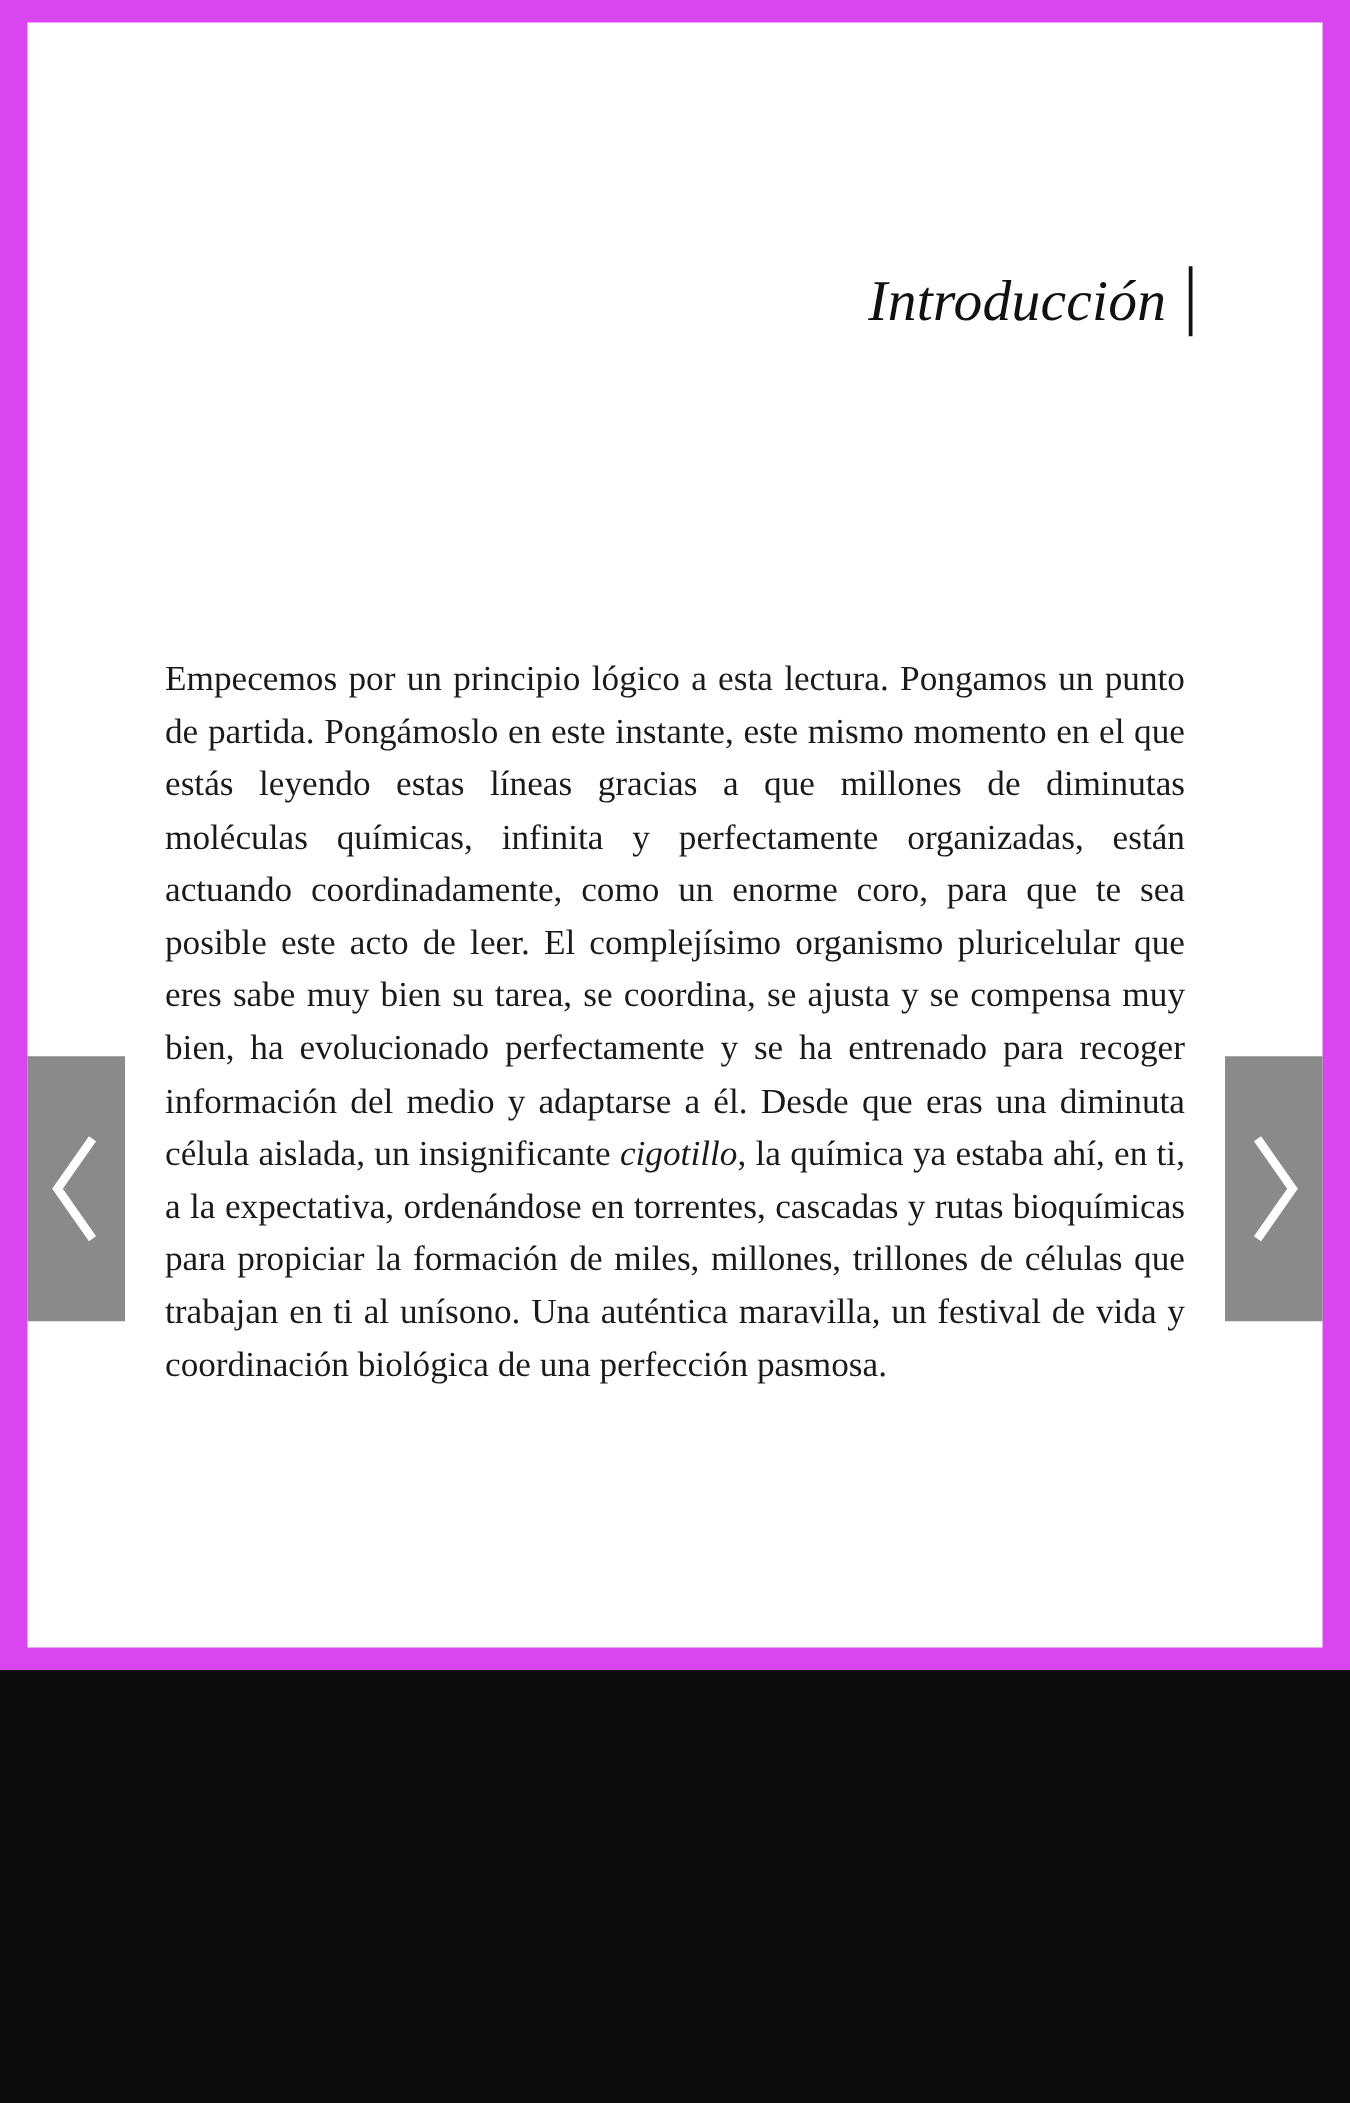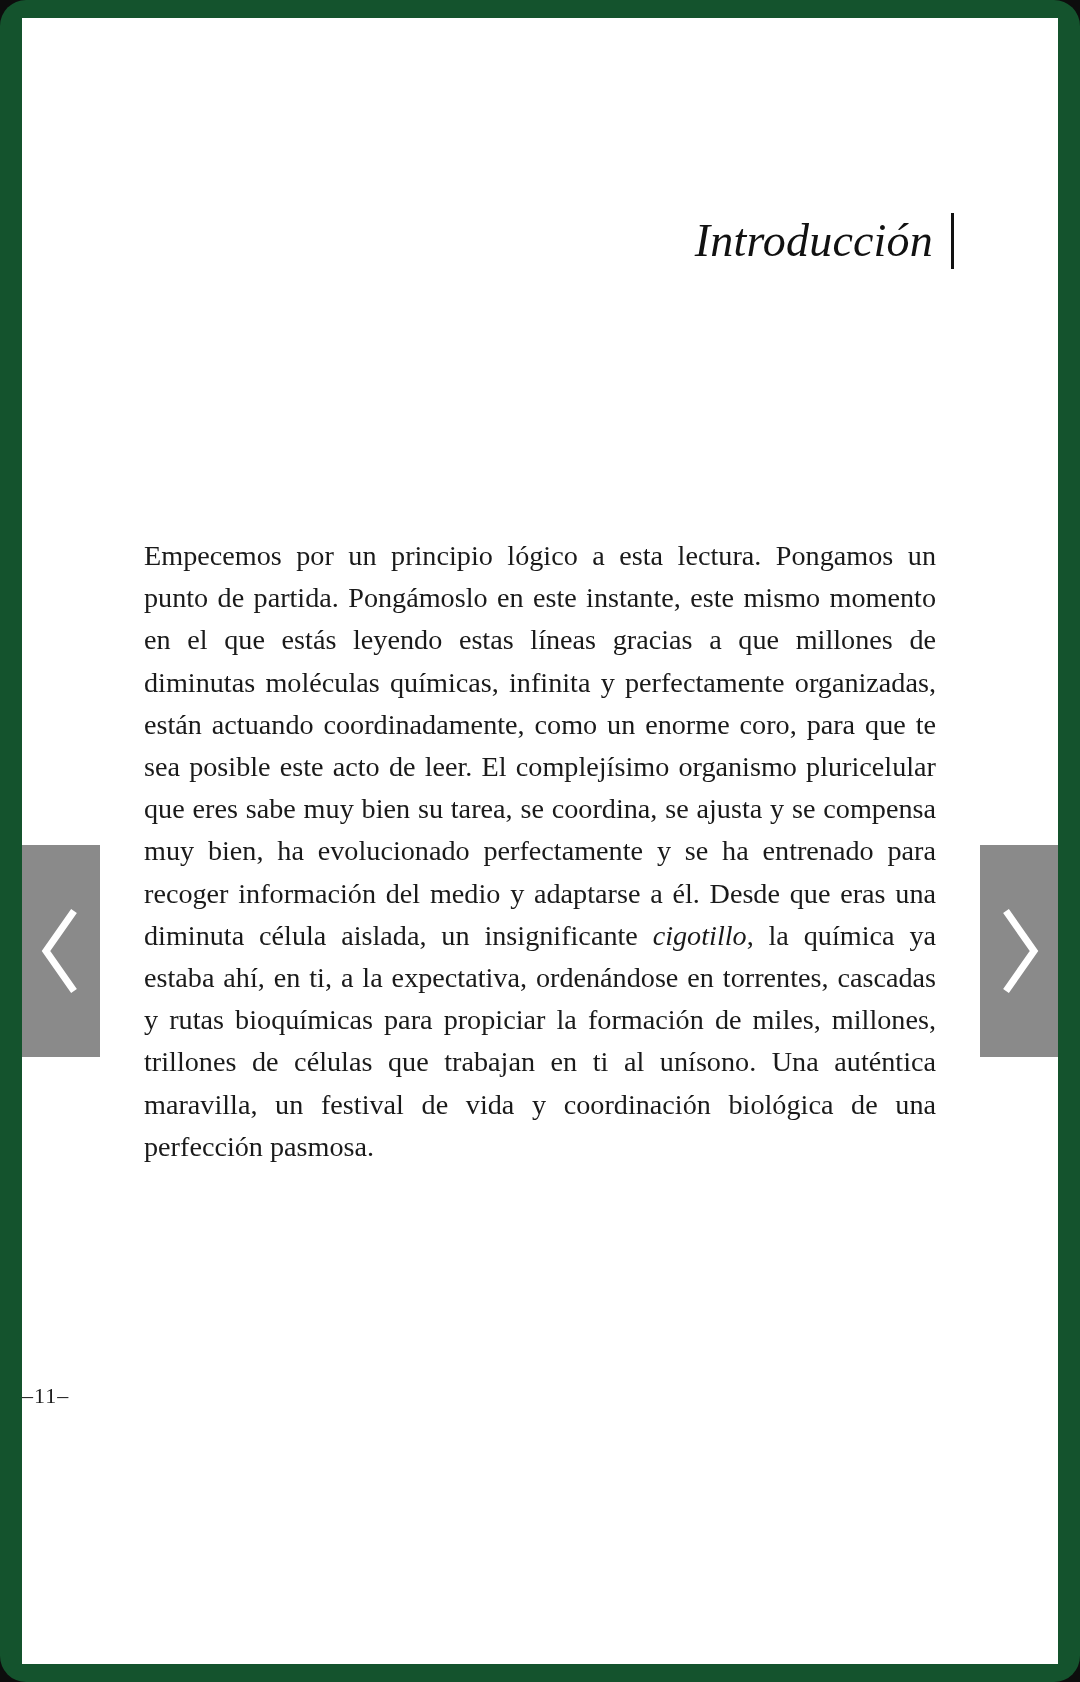--- a/index.html
+++ b/index.html
@@ -11,25 +11,24 @@
     width: 1080px;
     height: 1682px;
     overflow: hidden;
     font-family: "Liberation Serif", serif;
   }
 
   
   .reader-frame {
     position: relative;
     width: 1080px;
-    height: 1682px;
-    background: #14532d;
+    height: 1336px;
+    background: #d946ef;
     box-sizing: border-box;
     padding: 18px 22px;
-    border-radius: 26px;
   }
 
   
   .page-sheet {
     position: relative;
     width: 100%;
     height: 100%;
     background: #ffffff;
     box-sizing: border-box;
     overflow: hidden;
@@ -65,21 +64,21 @@
     right: 110px;
     top: 505px;
     font-size: 28.2px;
     line-height: 42.2px;
     color: #1a1a1a;
     text-align: justify;
     text-justify: inter-word;
     hyphens: manual;
   }
   .body-text p {
-    margin: 12px;
+    margin: 0;
   }
   .body-text p.indent {
     text-indent: 36px;
   }
   .body-text i {
     font-style: italic;
   }
 
   
   .folio {

